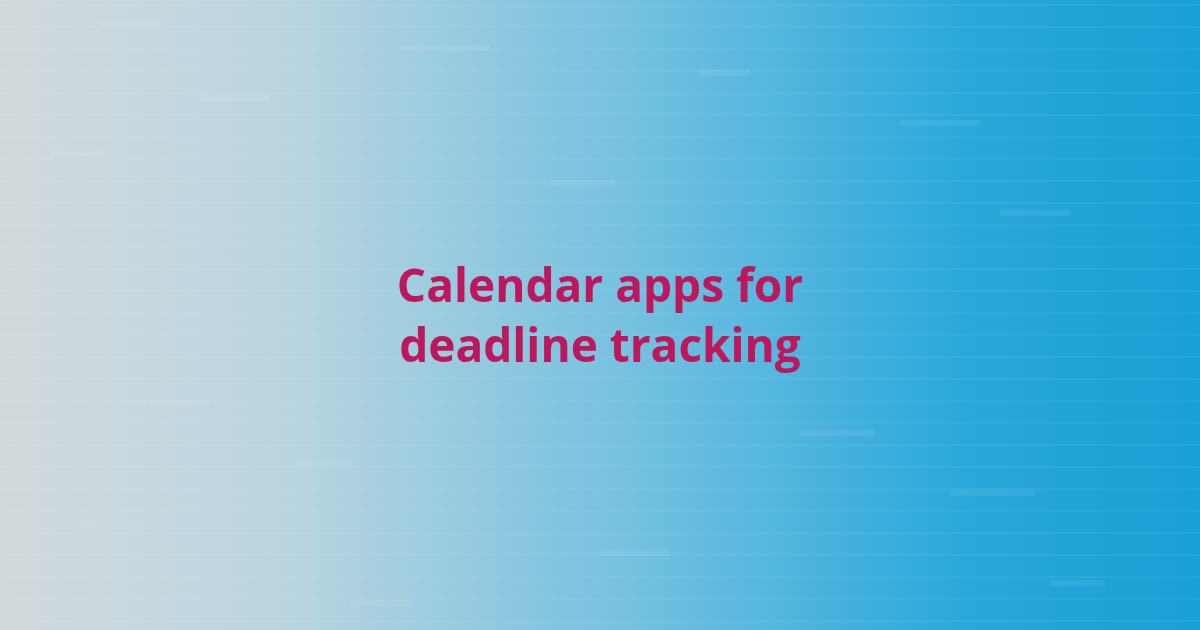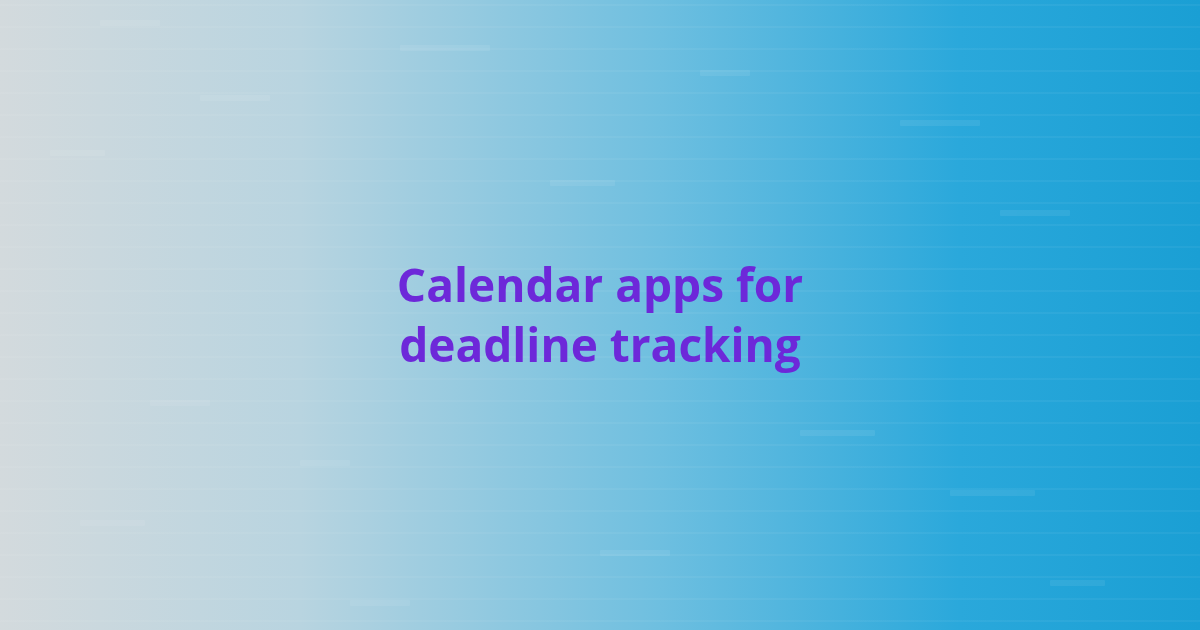--- a/index.html
+++ b/index.html
@@ -48,21 +48,21 @@
     .content {
       position: absolute;
       inset: 0;
       display: flex;
       align-items: center;
       justify-content: center;
     }
     .title {
       font-size: 46px;
       font-weight: 700;
-      color: #6d28d9;
+      color: #be185d;
       text-align: center;
       line-height: 1.3;
       max-width: 600px;
     }
   </style>
 </head>
 <body>
 
 <div class="background"></div>
 <div class="texture"></div>

